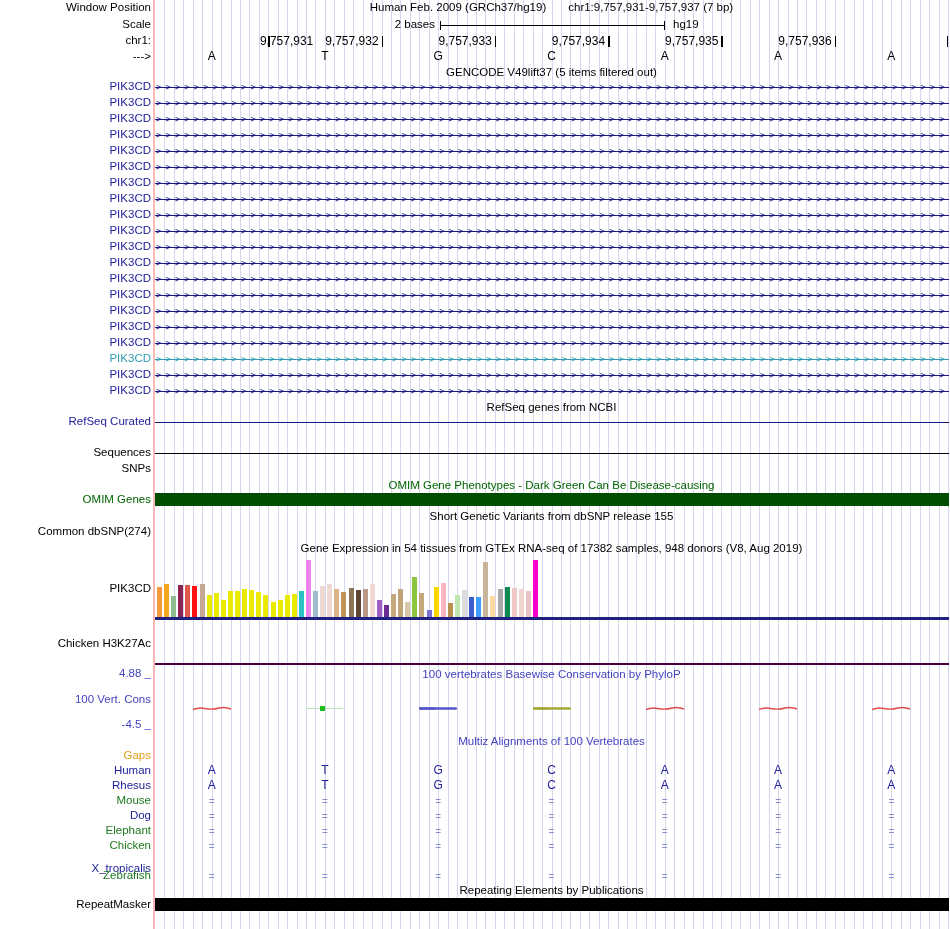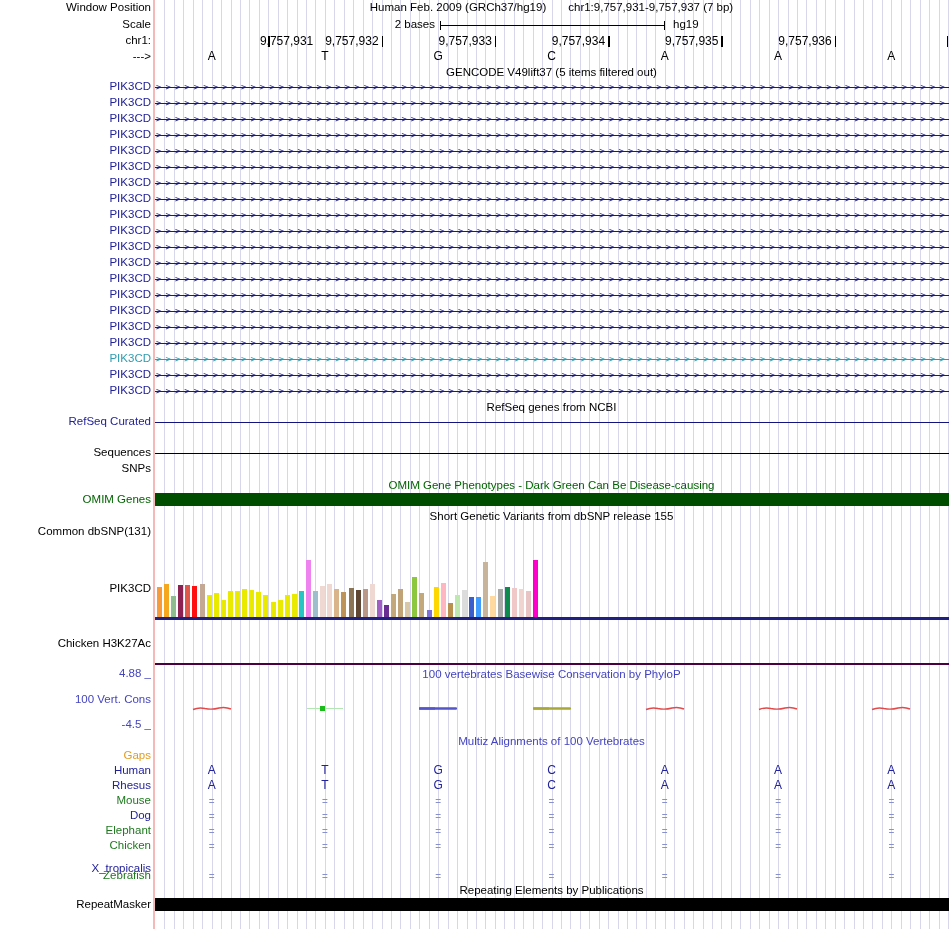--- a/index.html
+++ b/index.html
@@ -277,22 +277,23 @@
   <div class="lbl" style="top:446px">Sequences</div>
   <div class="trackline" style="top:452.5px;height:1px;background:#000"></div>
 
   <div class="lbl" style="top:462px">SNPs</div>
 
   <div class="ttl omimgreen" style="top:479px">OMIM Gene Phenotypes - Dark Green Can Be Disease-causing</div>
   <div class="lbl omimgreen" style="top:493px">OMIM Genes</div>
   <div class="trackline" style="top:493px;height:12.5px;background:#004d00"></div>
 
   <div class="ttl" style="top:510px">Short Genetic Variants from dbSNP release 155</div>
-  <div class="lbl" style="top:525px">Common dbSNP(131)</div>
-
+  <div class="lbl" style="top:525px">Common dbSNP(274)</div>
+
+  <div class="ttl" style="top:542px">Gene Expression in 54 tissues from GTEx RNA-seq of 17382 samples, 948 donors (V8, Aug 2019)</div>
   <div class="lbl" style="top:582px">PIK3CD</div>
   <div id="gtex-layer">
       <div class="gtexbar" style="left: 157px; top: 587px; height: 30px; background: rgb(247, 154, 60);"></div>
       <div class="gtexbar" style="left: 164.094px; top: 584px; height: 33px; background: rgb(245, 168, 30);"></div>
       <div class="gtexbar" style="left: 171.188px; top: 596px; height: 21px; background: rgb(143, 188, 143);"></div>
       <div class="gtexbar" style="left: 178.282px; top: 585px; height: 32px; background: rgb(139, 34, 82);"></div>
       <div class="gtexbar" style="left: 185.376px; top: 585px; height: 32px; background: rgb(224, 88, 74);"></div>
       <div class="gtexbar" style="left: 192.47px; top: 586px; height: 31px; background: rgb(255, 16, 16);"></div>
       <div class="gtexbar" style="left: 199.564px; top: 584px; height: 33px; background: rgb(196, 168, 147);"></div>
       <div class="gtexbar" style="left: 206.658px; top: 595px; height: 22px; background: rgb(234, 234, 0);"></div>

